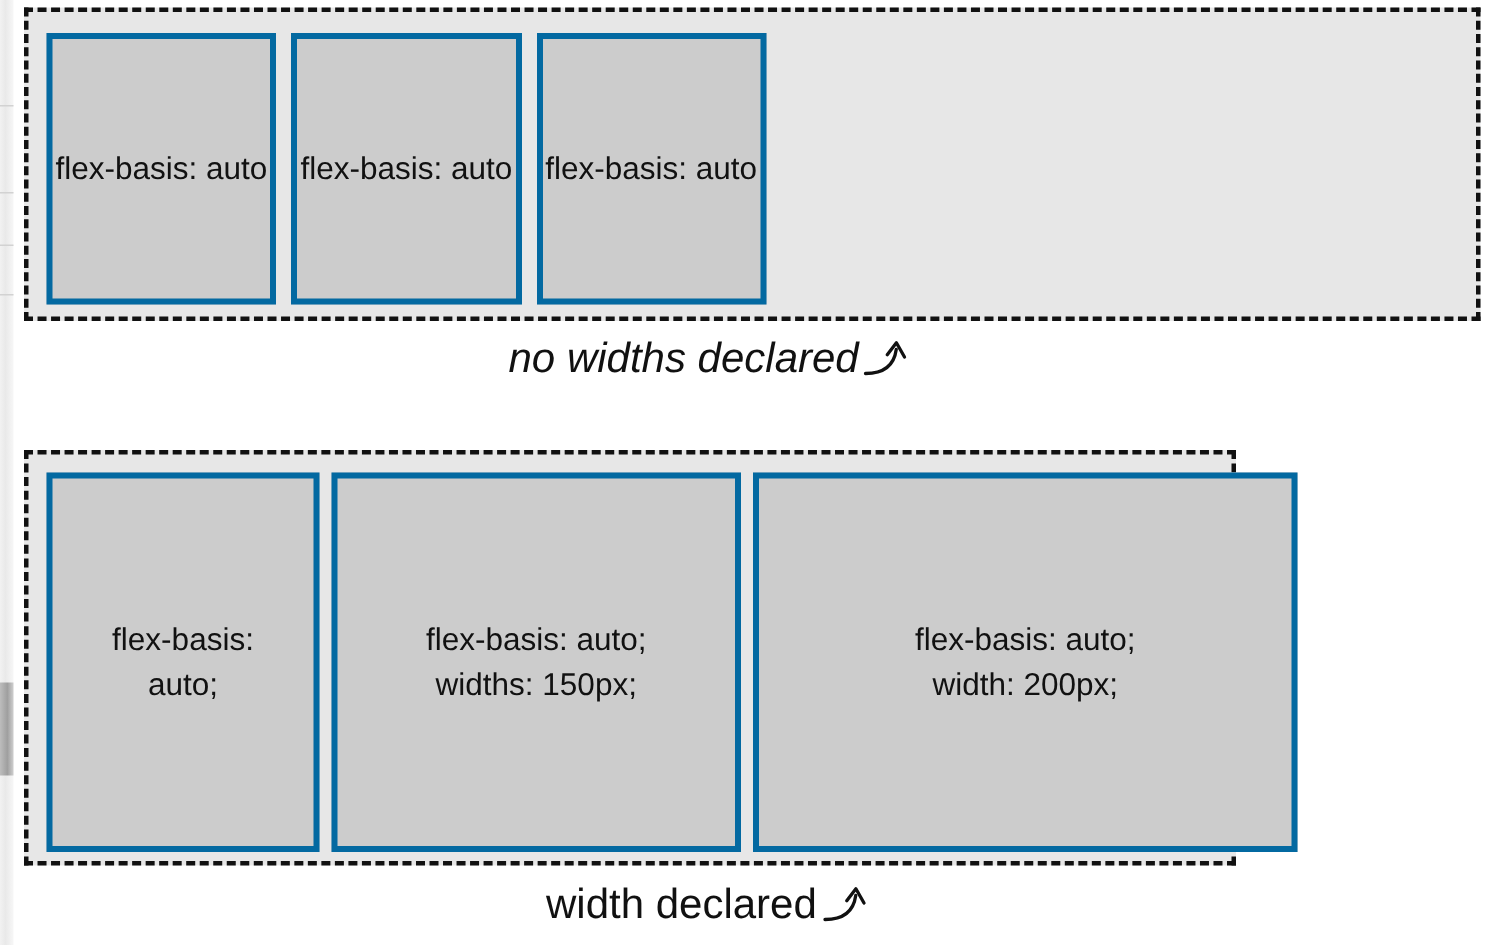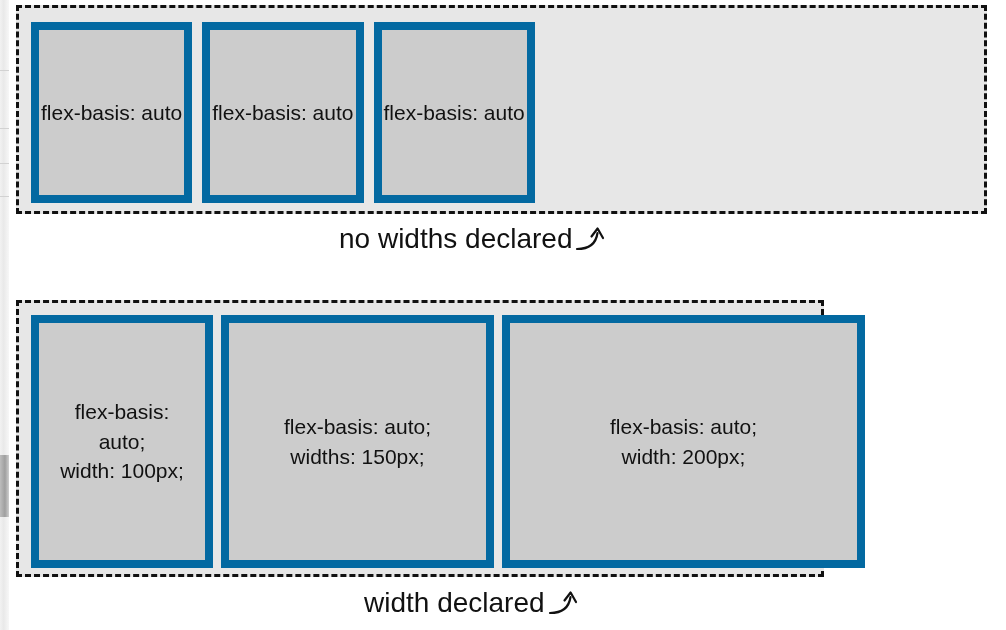--- a/index.html
+++ b/index.html
@@ -74,21 +74,21 @@
     top: 300px;
     width: 808px;
     height: 277px;
     padding: 12px 12px 12px 12px;
   }
 
   
   .flex-item {
     box-sizing: border-box;
     background: #cccccc;
-    border: 8px solid #0369a1;
+    border: 4px solid #0369a1;
     display: flex;
     align-items: center;
     justify-content: center;
     text-align: center;
     font-size: 21px;
     line-height: 1.42;
     color: #111111;
     white-space: nowrap;
     overflow: visible;
     flex-grow: 0;
@@ -119,21 +119,21 @@
   .caption {
     position: absolute;
     font-size: 28px;
     line-height: 1;
     color: #111111;
     white-space: nowrap;
     display: flex;
     align-items: center;
     gap: 2px;
   }
-  #caption-top    { left: 339px; top: 222px; }
+  #caption-top    { left: 339px; top: 222px; font-style: italic; }
   #caption-bottom { left: 364px; top: 586px; }
 
   .caption-arrow {
     display: inline-block;
     width: 34px;
     height: 34px;
     flex: 0 0 auto;
   }
   .caption-arrow svg { display: block; width: 34px; height: 34px; }
 </style>
@@ -165,21 +165,20 @@
       </svg>
     </span>
   </div>
 
   <div class="flex-container" id="container-bottom">
 
     <div class="flex-item" id="item-b1">
       <div>
         <span>flex-basis:</span><br>
         <span>auto;</span><br>
-        <span>width: 100px;</span>
       </div>
     </div>
 
     <div class="flex-item" id="item-b2">
       <div>
         <span>flex-basis: auto;</span><br>
         <span>widths: 150px;</span>
       </div>
     </div>
 

